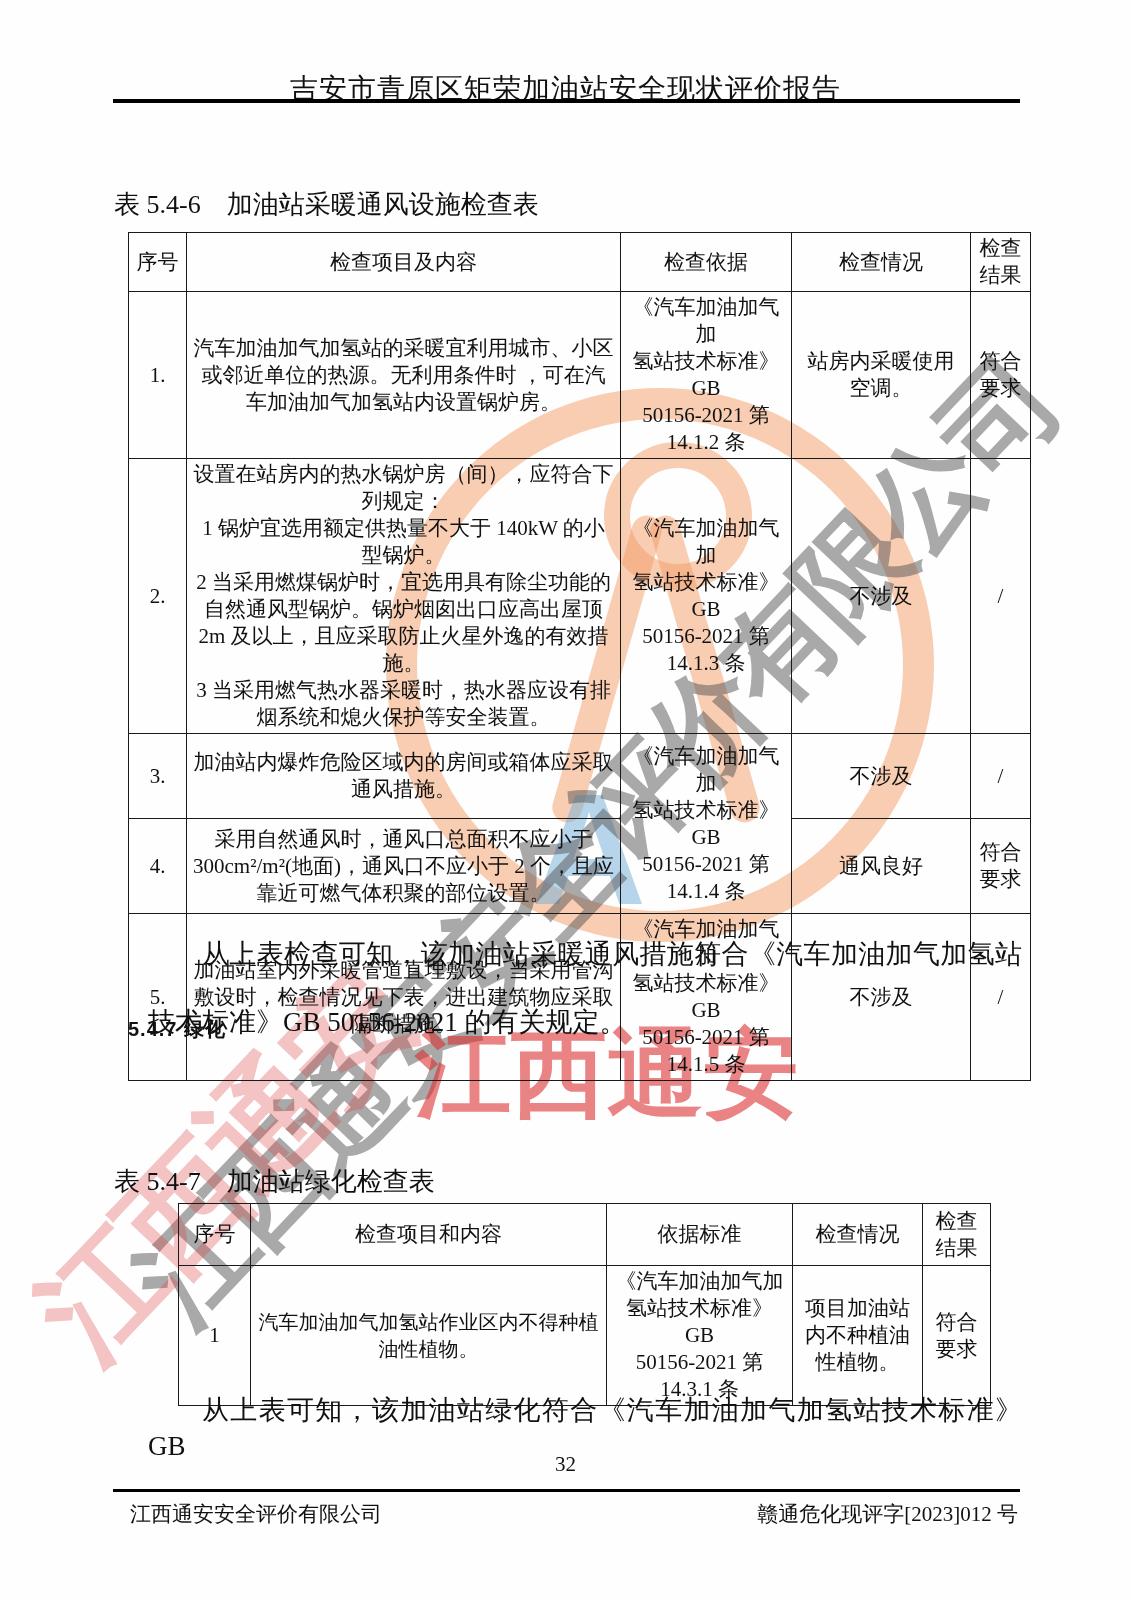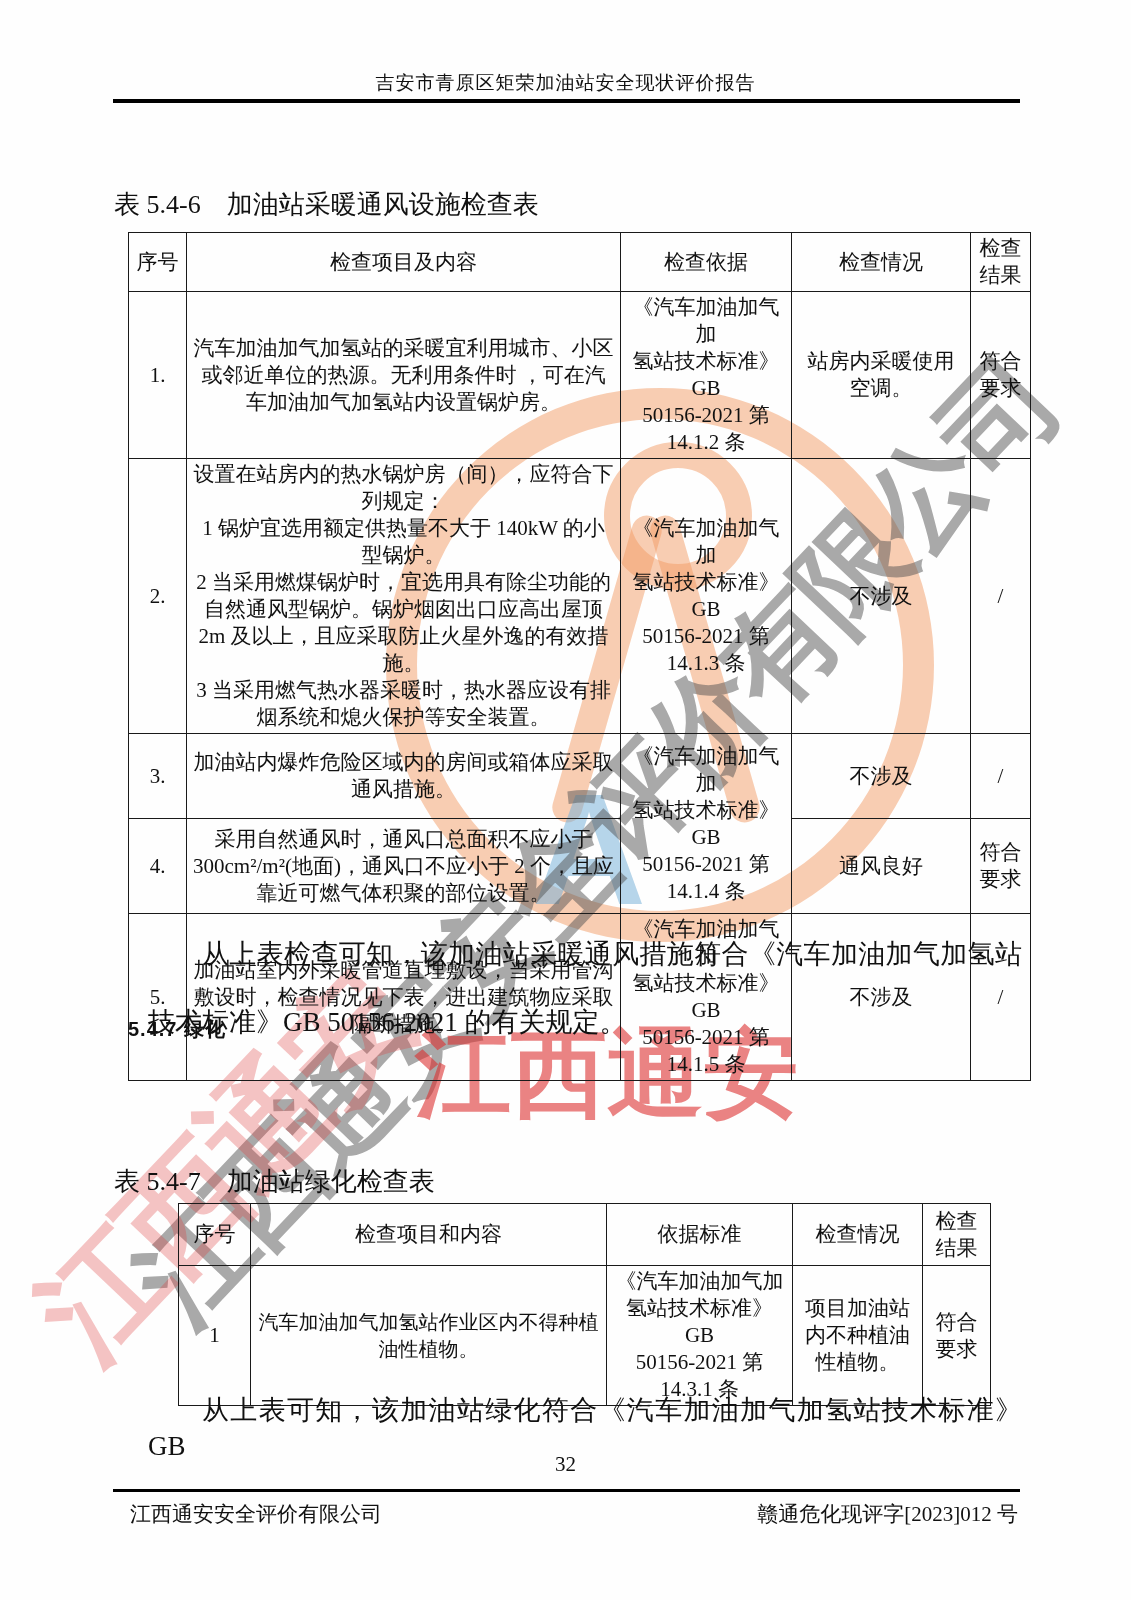--- a/index.html
+++ b/index.html
@@ -51,21 +51,21 @@
   }
   .wm-stamp{
     left:415px;top:1022px;width:372px;
     font-family:"Liberation Serif","DejaVu Serif",serif;
     font-size:96px;line-height:1.1;font-weight:bold;letter-spacing:0px;
     white-space:nowrap;color:rgba(220,48,48,.6);
   }
   
   .ct{position:absolute;z-index:1;}
   .header-title{top:70px;left:0;width:100%;text-align:center;
-    font-size:19px;letter-spacing:1px;}
+    font-size:28px;letter-spacing:1px;text-decoration:underline;}
   .header-rule{top:99px;left:113px;width:907px;height:4px;background:#000;}
   .para{font-size:27px;line-height:68px;width:874px;left:148px;
     text-align:justify;}
   .para.indent{text-indent:54px;}
   .p-intro{top:131px;line-height:34px;}
   .caption{left:114px;width:905px;text-align:left;font-size:26px;}
   .cap1{top:187px;}
   .cap2{top:1164px;}
   .p-after1{top:920px;}
   .sec-head{top:1016px;left:128px;font-size:20px;font-weight:bold;

